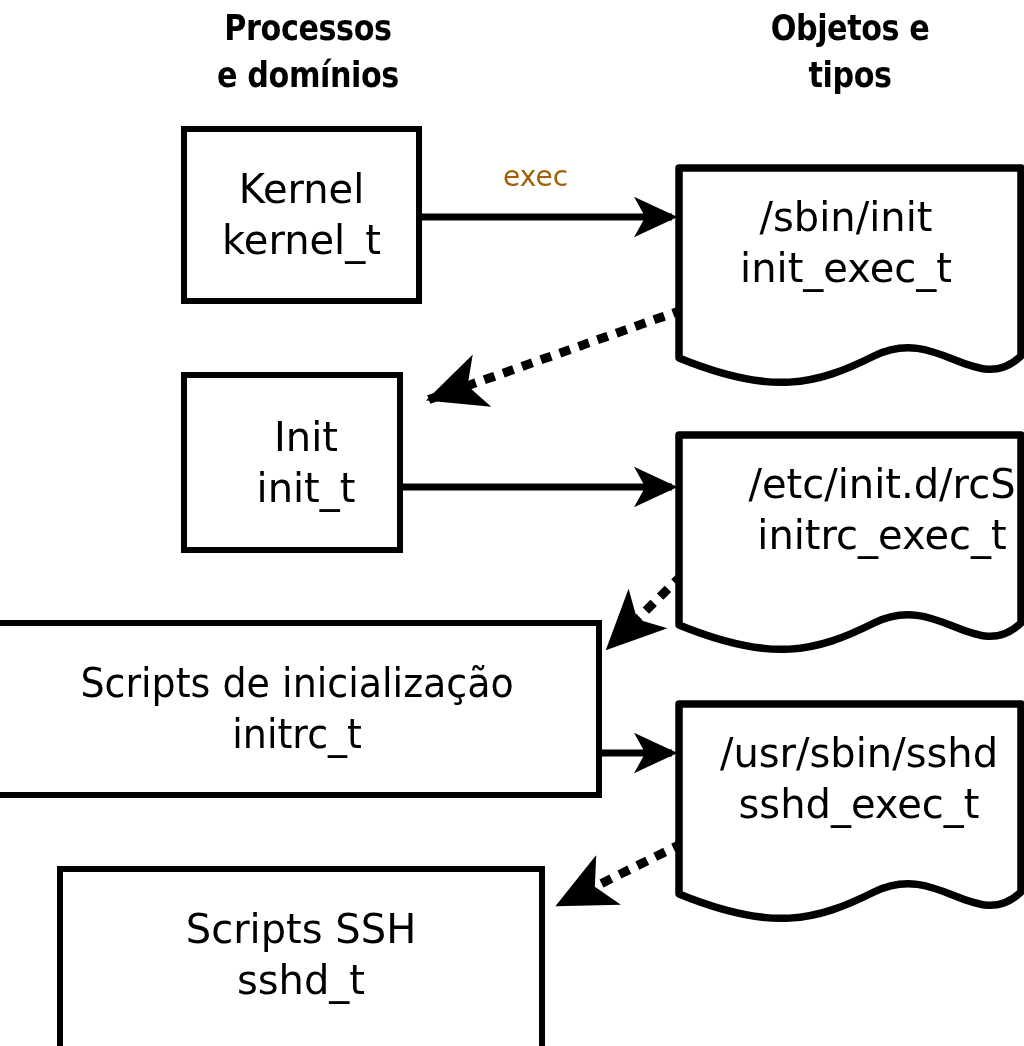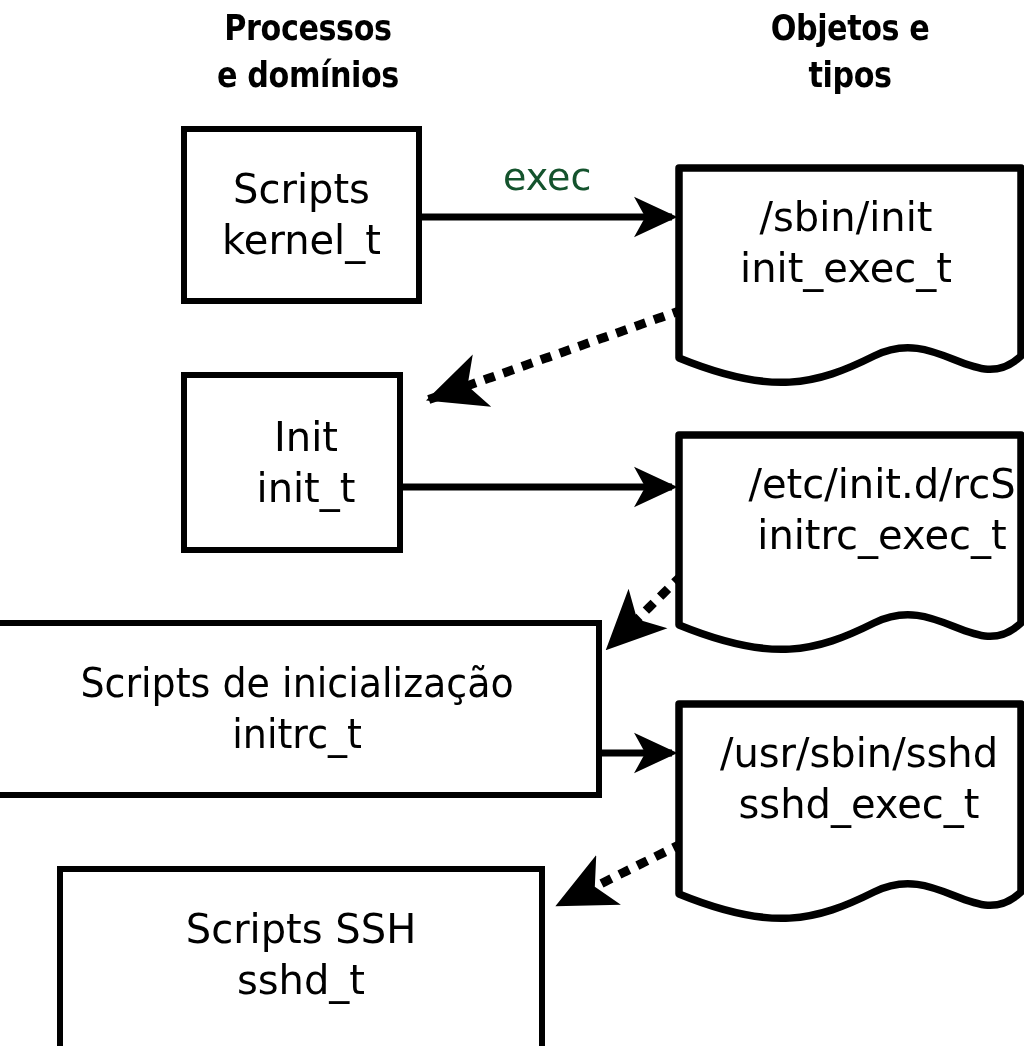--- a/index.html
+++ b/index.html
@@ -77,23 +77,23 @@
     position: absolute;
     left: 0;
     top: 0;
     width: 1024px;
     height: 1046px;
     overflow: visible;
     pointer-events: none;
   }
   .edge-label {
     position: absolute;
-    font-size: 38px;
+    font-size: 28px;
     line-height: 40px;
-    color: #14532d;
+    color: #a16207;
     white-space: nowrap;
   }
 </style>
 </head>
 <body>
 
 <div id="stage">
 
   <div id="head-left" class="col-head">Processos
 e domínios</div>
@@ -131,21 +131,21 @@
     </g>
 
     <g>
       <line x1="679" y1="845" x2="562" y2="903" stroke="#000000" stroke-width="9" stroke-dasharray="2 18" stroke-linecap="square" marker-end="url(#ah-dot)"></line>
     </g>
   </svg>
 
   <div class="edge-label" style="left:503px; top:157px;">exec</div>
 
   <div class="proc-box" style="left:181px; top:126px; width:241px; height:178px;">
-    <div class="proc-label">Scripts
+    <div class="proc-label">Kernel
 kernel_t</div>
   </div>
 
   <div class="proc-box" style="left:181px; top:372px; width:222px; height:181px;padding-left:28px;">
     <div class="proc-label">Init
 init_t</div>
   </div>
 
   <div class="proc-box" style="left:-8px; top:620px; width:610px; height:178px;">
     <div class="proc-label narrow">Scripts de inicialização

